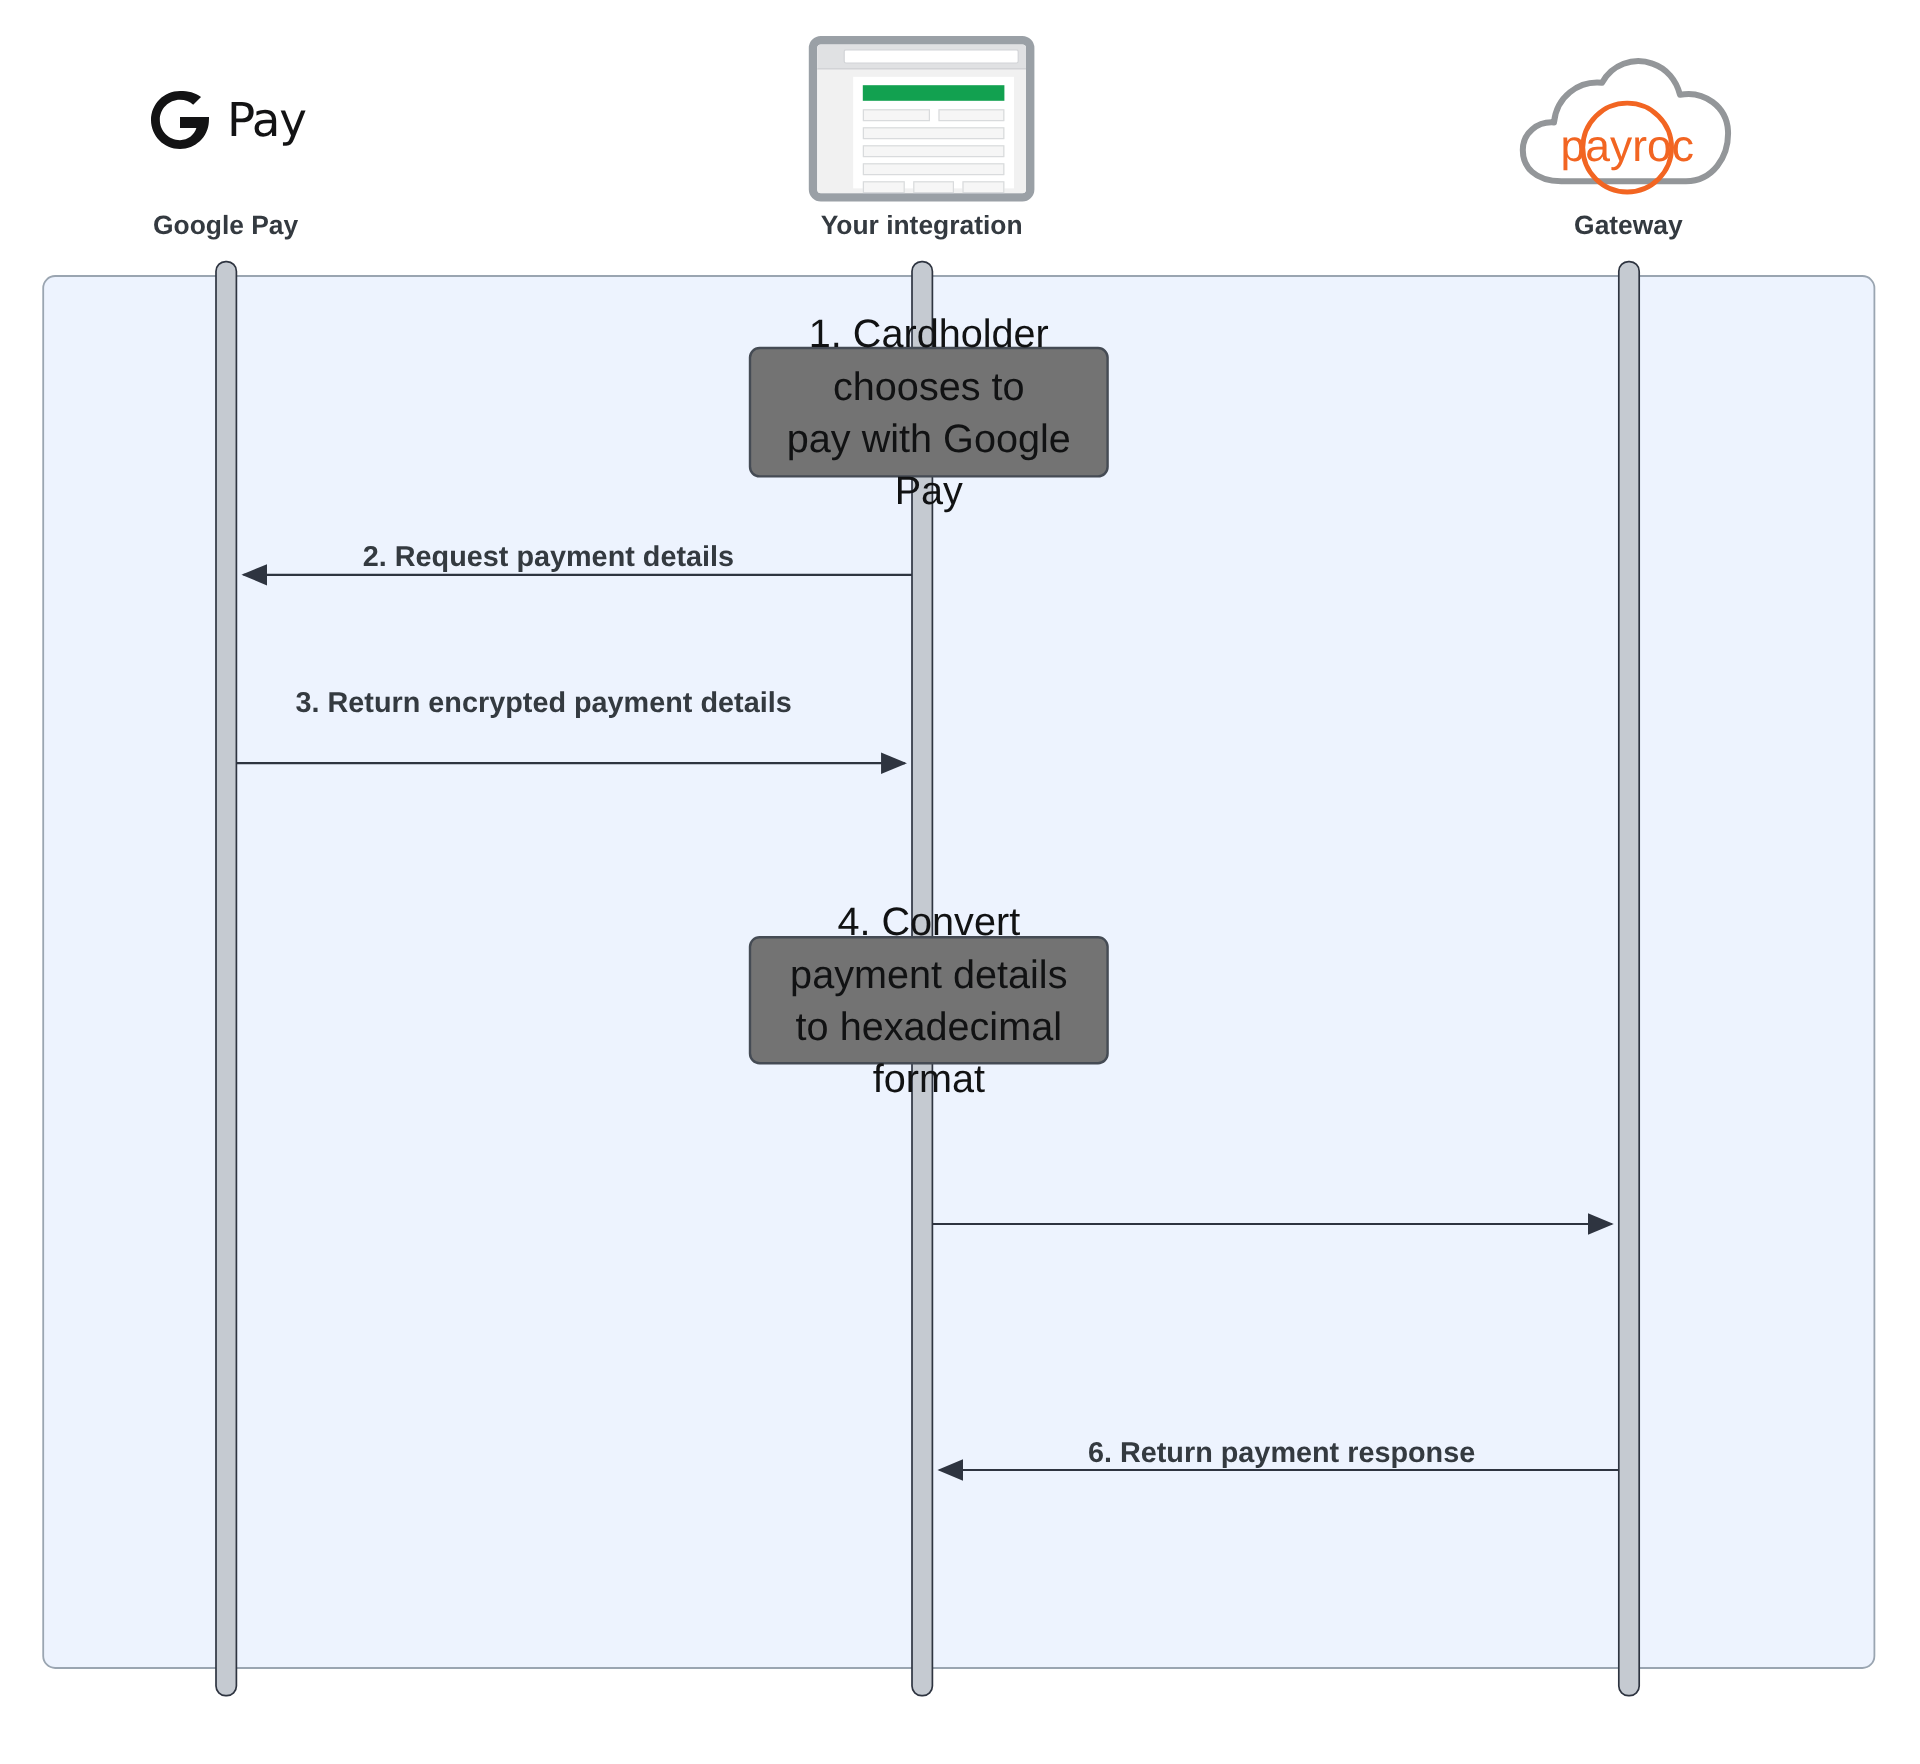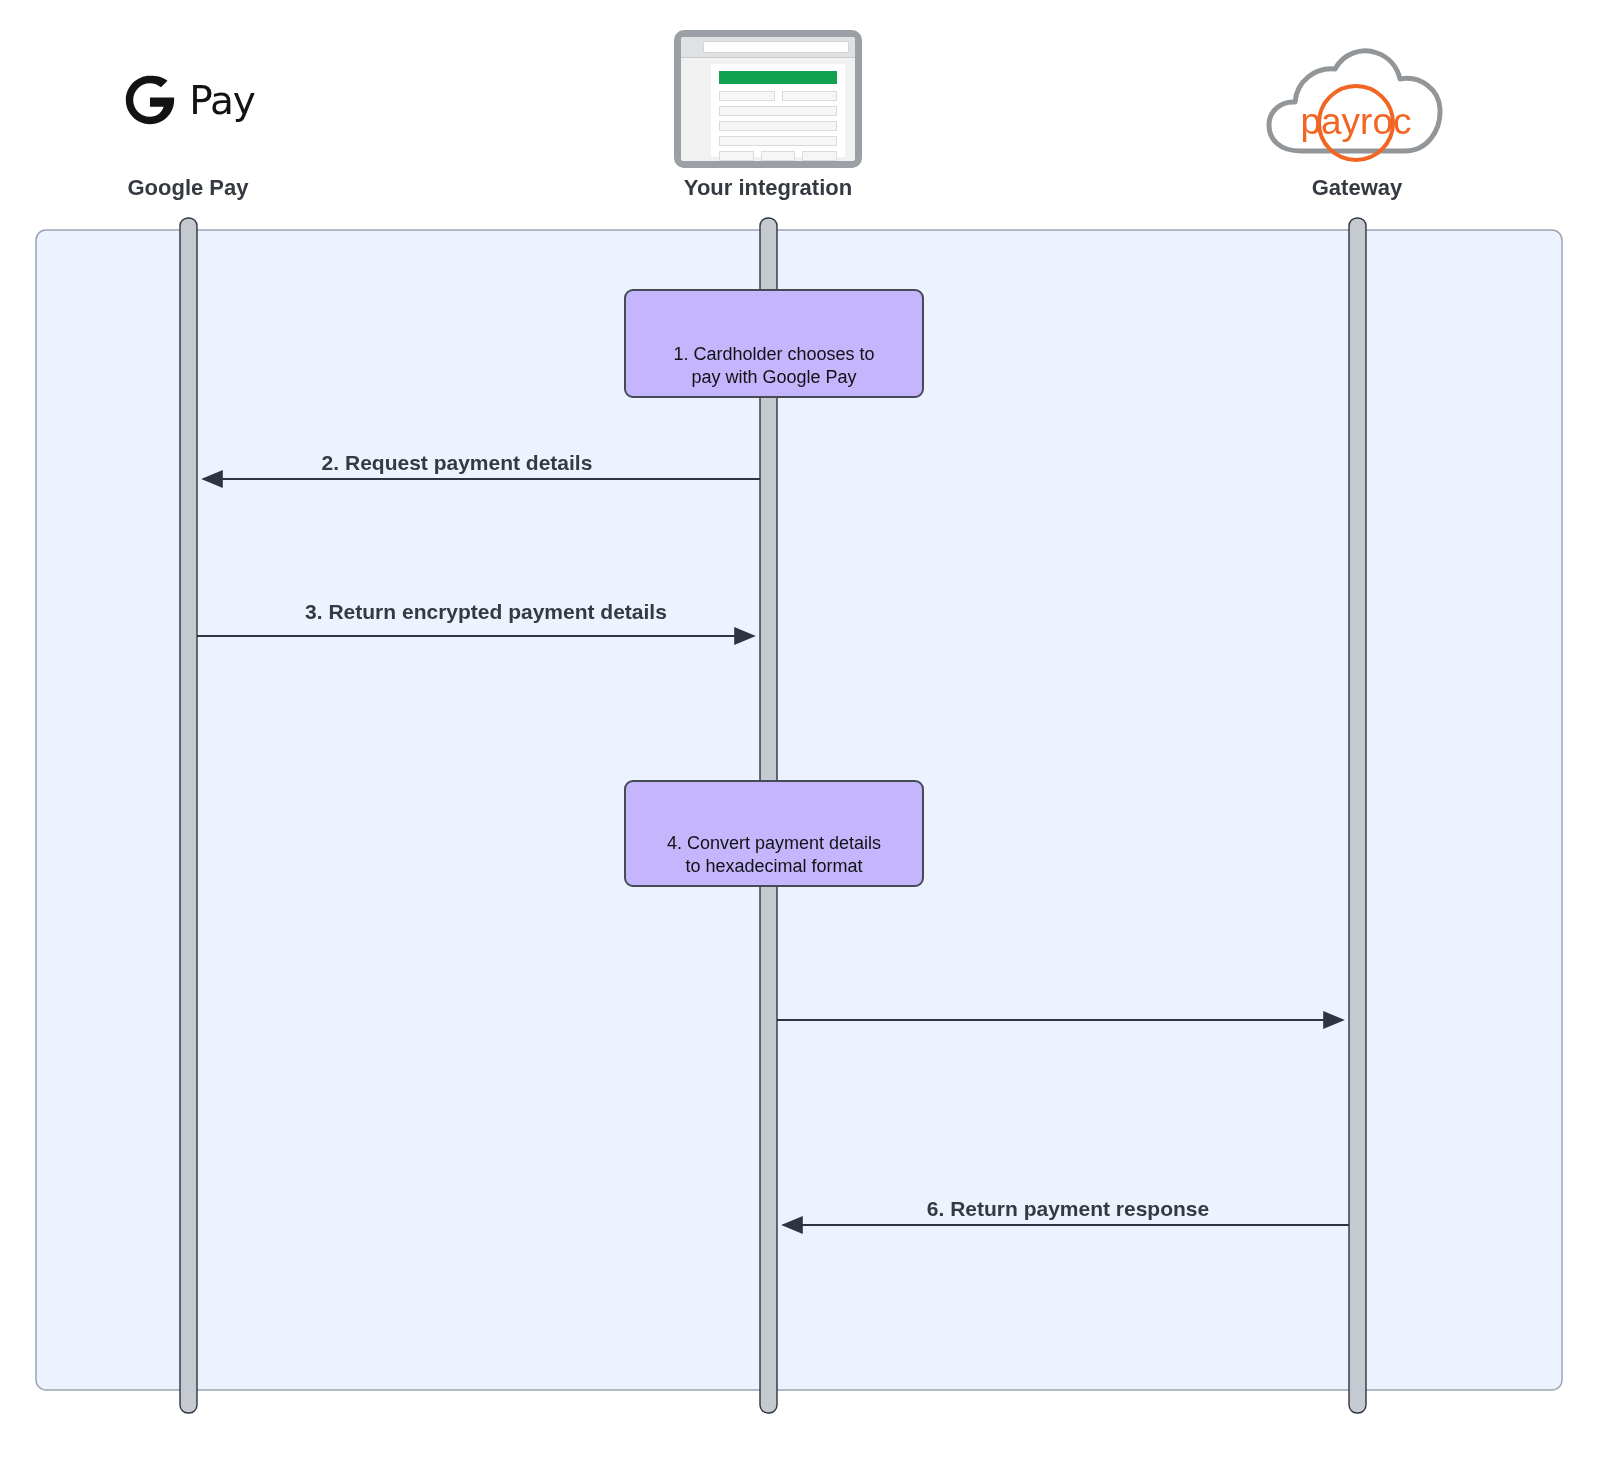--- a/index.html
+++ b/index.html
@@ -108,36 +108,36 @@
     border-radius: 3px;
     margin-left: auto;
     margin-top: 6px;
   }
   
   .cloud-wrap { width: 200px; height: 140px; position: relative; }
   
   .note-box {
     position: absolute;
     box-sizing: border-box;
-    background: #c4b5fd;
+    background: #737373;
     border: 2px solid #454b54;
     border-radius: 9px;
     display: flex;
-    align-items: flex-end;
+    align-items: center;
     justify-content: center;
     text-align: center;
-    font-size: 18px;
+    font-size: 33px;
     line-height: 1.32;
     color: #111213;
     font-family: "Liberation Sans", sans-serif;
     padding: 6px 14px;
   }
   .msg-label {
     position: absolute;
-    font-size: 21px;
+    font-size: 24px;
     font-weight: bold;
     color: #343a40;
     white-space: nowrap;
     transform: translateX(-50%);
     text-align: center;
   }
 </style>
 </head>
 <body>
 
@@ -234,16 +234,16 @@
   </div>
 
   <div class="note-box" style="left:624px; top:780px; width:300px; height:107px;">
     <div>
       <div>4. Convert payment details</div>
       <div>to hexadecimal format</div>
     </div>
   </div>
 
   <div class="msg-label" style="left:457px; top:451px;">2. Request payment details</div>
-  <div class="msg-label" style="left:453px; top:600px;margin-left:33px;">3. Return encrypted payment details</div>
+  <div class="msg-label" style="left:453px; top:572px;">3. Return encrypted payment details</div>
   <div class="msg-label" style="left:1068px; top:1197px;">6. Return payment response</div>
 
 </div>
 
 </body></html>

